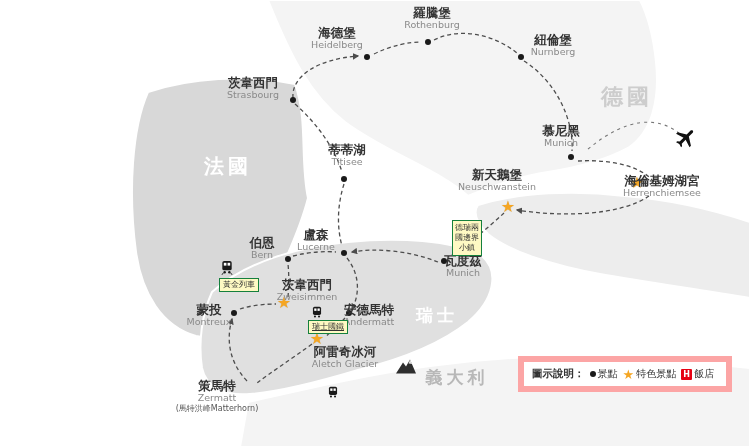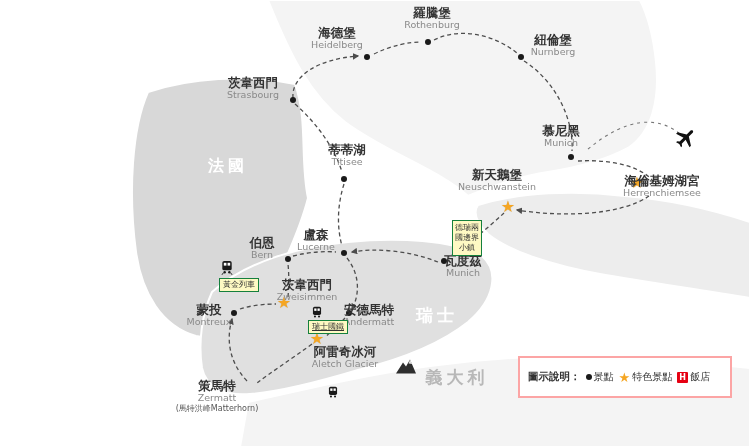--- a/index.html
+++ b/index.html
@@ -6,30 +6,30 @@
   *{box-sizing:border-box;}
   body{font-family:"DejaVu Sans","Liberation Sans",sans-serif;}
   #stage{position:relative;width:750px;height:447px;background:#fff;overflow:hidden;}
   #map-base{position:absolute;left:0;top:0;}
   .loc{position:absolute;transform:translateX(-50%);text-align:center;line-height:1.15;pointer-events:none;}
   .loc .zh{font-size:12.5px;font-weight:bold;color:#333;white-space:nowrap;}
   .loc .en{font-size:9.5px;color:#8a8a8a;white-space:nowrap;}
   .loc .note{font-size:8px;color:#555;white-space:nowrap;}
   .country{position:absolute;transform:translate(-50%,-50%);font-weight:bold;letter-spacing:4px;white-space:nowrap;}
   .c-germany{font-size:22px;color:#cdcdcd;}
-  .c-france{font-size:16px;color:#ffffff;}
+  .c-france{font-size:20px;color:#ffffff;}
   .c-austria{font-size:19px;color:#8f8f8f;}
   .c-swiss{font-size:17px;color:#ffffff;}
   .c-italy{font-size:17px;color:#b8b8b8;}
   .dot{position:absolute;width:6px;height:6px;border-radius:50%;background:var(--dot,#1a1a1a);transform:translate(-50%,-50%);}
   .star{position:absolute;transform:translate(-50%,-50%);color:var(--star,#F5A623);font-size:16px;line-height:1;text-shadow:0 0 1px rgba(0,0,0,.2);}
   .callout-box{position:absolute;background:#fef9c3;border:1px solid #15803d;font-size:8px;color:#333;padding:1px 3px;line-height:1.25;white-space:nowrap;transform:translateX(-50%);}
   .callout-box.wrap{white-space:normal;width:30px;transform:none;text-align:center;padding:2px 2px;}
   .icon{position:absolute;line-height:0;}
-  .legend{position:absolute;left:518px;top:356px;width:214px;height:42px;background:#fff;border:2px solid #fca5a5;display:flex;align-items:center;gap:5px;padding:0 8px;}
+  .legend{position:absolute;left:518px;top:356px;width:214px;height:36px;background:#fff;border:6px solid #fca5a5;display:flex;align-items:center;gap:5px;padding:0 8px;}
   .legend .ltitle{font-size:10.5px;font-weight:bold;color:#333;white-space:nowrap;}
   .legend .litem{display:flex;align-items:center;gap:2px;font-size:10px;color:#333;white-space:nowrap;}
   .legend .ldot{width:6px;height:6px;border-radius:50%;background:var(--dot,#1a1a1a);display:inline-block;}
   .legend .lstar{color:var(--star,#F5A623);font-size:13px;line-height:1;}
   .legend .lhotel{width:11px;height:11px;background:var(--hotel-red,#E60012);color:#fff;font-size:8px;font-weight:bold;display:inline-flex;align-items:center;justify-content:center;border-radius:1px;}
   .route{fill:none;stroke:var(--route,#4d4d4d);stroke-width:1.3;stroke-dasharray:4 3;}
   .routeLight{stroke:#777;stroke-width:1.1;stroke-dasharray:3 4;}
 </style>
 </head>
 <body>
@@ -66,20 +66,21 @@
       <path class="route" d="M347,258 C361,276 359,296 352,309" marker-end="url(#arrow)"></path>
       <path class="route" d="M345,318 C337,327 330,333 325,337"></path>
       <path class="route" d="M312,344 C290,360 270,373 257,383"></path>
       <path class="route" d="M247,381 C227,360 227,336 232,319" marker-end="url(#arrow)"></path>
       <path class="route" d="M240,309 C252,305 266,304 276,304"></path>
       <path class="route" d="M288,297 C289,285 289,273 288,264"></path>
       <path class="route" d="M293,256 C309,252 325,251 336,252"></path>
     </g>
   </svg>
 
+  <div class="country c-germany" style="left:627px;top:97px;">德國</div>
   <div class="country c-france" style="left:228px;top:166px;">法國</div>
   <div class="country c-swiss" style="left:437px;top:299px;margin-top:16px;">瑞士</div>
   <div class="country c-italy" style="left:457px;top:377px;">義大利</div>
 
   <div class="dot" style="left:428px;top:42px;"></div>
   <div class="dot" style="left:367px;top:57px;"></div>
   <div class="dot" style="left:521px;top:57px;"></div>
   <div class="dot" style="left:293px;top:100px;"></div>
   <div class="dot" style="left:571px;top:157px;"></div>
   <div class="dot" style="left:344px;top:179px;"></div>

